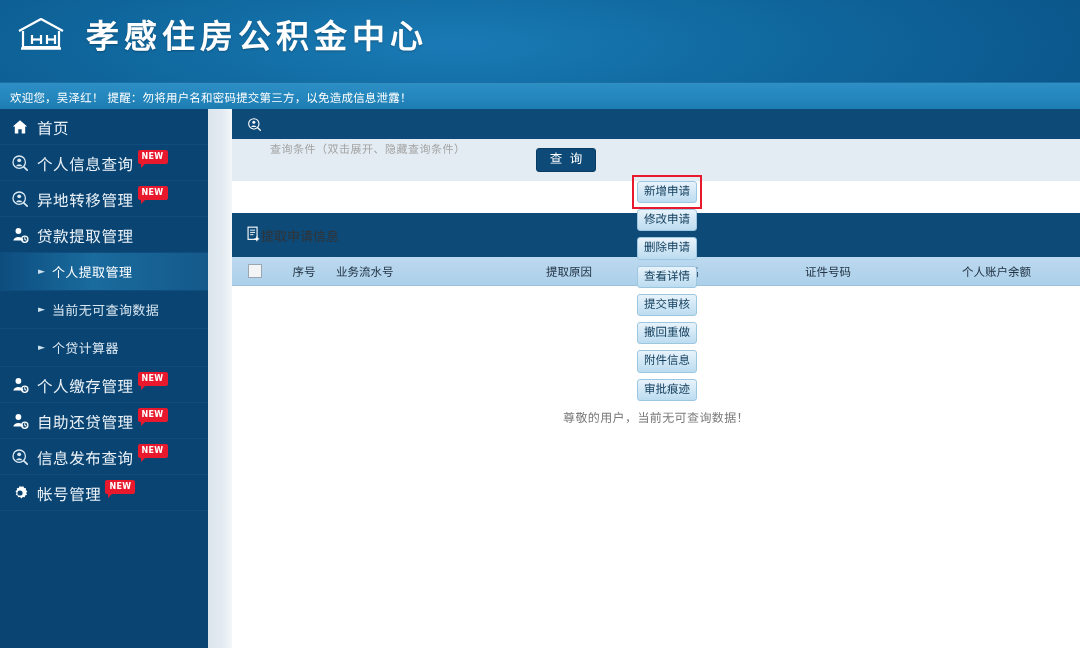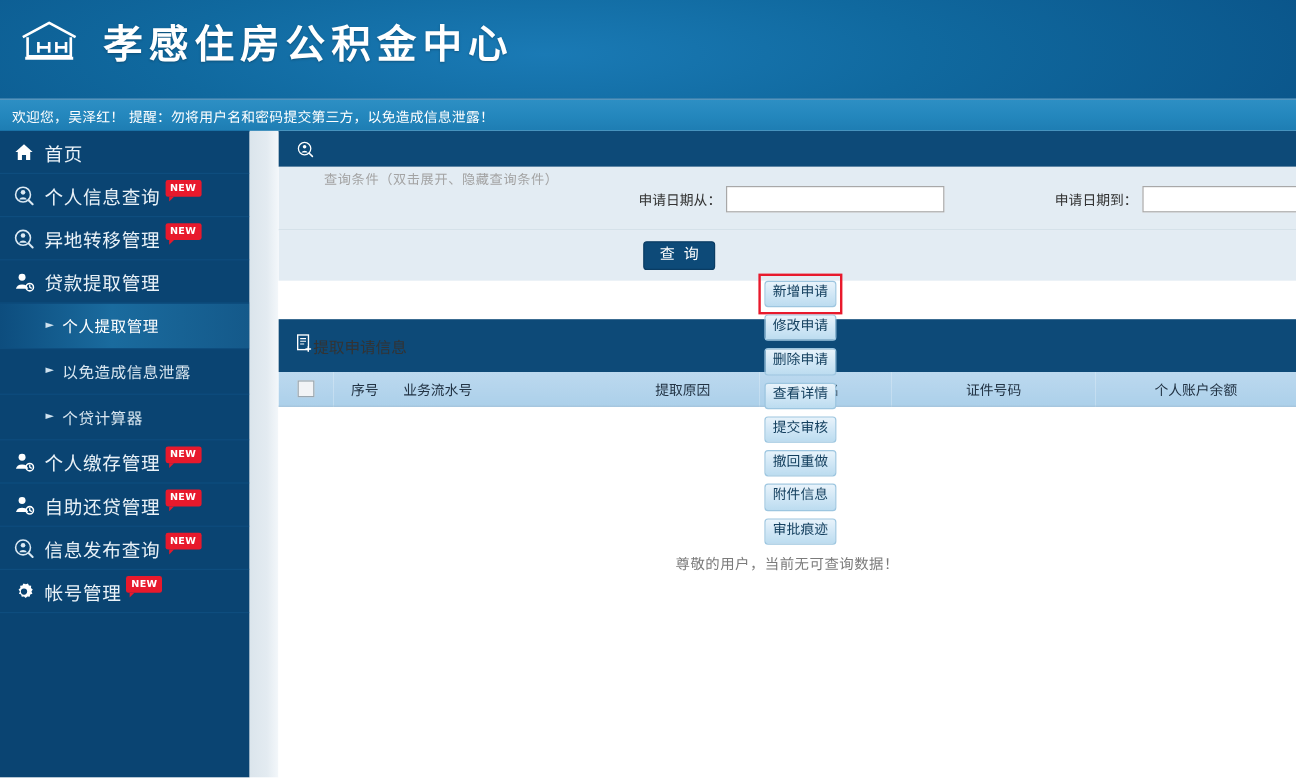--- a/index.html
+++ b/index.html
@@ -403,21 +403,21 @@
       </span>
       <span class="nav-label">贷款提取管理</span>
     </div>
 
     <div class="sub-item active">
       <span class="sub-arrow">►</span>
       <span class="sub-label">个人提取管理</span>
     </div>
     <div class="sub-item">
       <span class="sub-arrow">►</span>
-      <span class="sub-label">以免造成信息泄露</span>
+      <span class="sub-label">当前无可查询数据</span>
     </div>
     <div class="sub-item">
       <span class="sub-arrow">►</span>
       <span class="sub-label">个贷计算器</span>
     </div>
 
     <div class="nav-item">
       <span class="nav-icon">
         <svg width="18" height="18" viewBox="0 0 18 18">
             <circle cx="7.4" cy="5" r="2.9" fill="#ffffff"></circle>
@@ -478,32 +478,20 @@
         <svg width="15" height="15" viewBox="0 0 18 18">
             <circle cx="8.2" cy="8.2" r="6.2" fill="none" stroke="#ffffff" stroke-width="1.3"></circle>
             <circle cx="8.2" cy="6.3" r="1.8" fill="#ffffff"></circle>
             <path d="M5 12.1 a3.5 3 0 0 1 6.4 0" fill="#ffffff"></path>
             <path d="M12.8 12.8 L16 16" stroke="#ffffff" stroke-width="1.6" stroke-linecap="round"></path>
           </svg>
       </span>
       <span class="ph-title">查询条件（双击展开、隐藏查询条件）</span>
     </div>
 
-    <div class="query-body">
-      <div class="query-row">
-        <div class="field field-from" style="margin-left:300px;">
-          <span class="field-label">申请日期从：</span>
-          <input class="field-input" type="text" placeholder="" style="">
-        </div>
-        <div class="field field-to" style="margin-left:92px;">
-          <span class="field-label">申请日期到：</span>
-          <input class="field-input" type="text" placeholder="" style="">
-        </div>
-      </div>
-    </div>
 
     <div class="query-actions">
       <button class="btn-query">查 询</button>
     </div>
 
     <div class="toolbar">
       <span class="tb-btn-wrap highlight">
         <button class="tb-btn">新增申请</button>
       </span>
       <span class="tb-btn-wrap">

